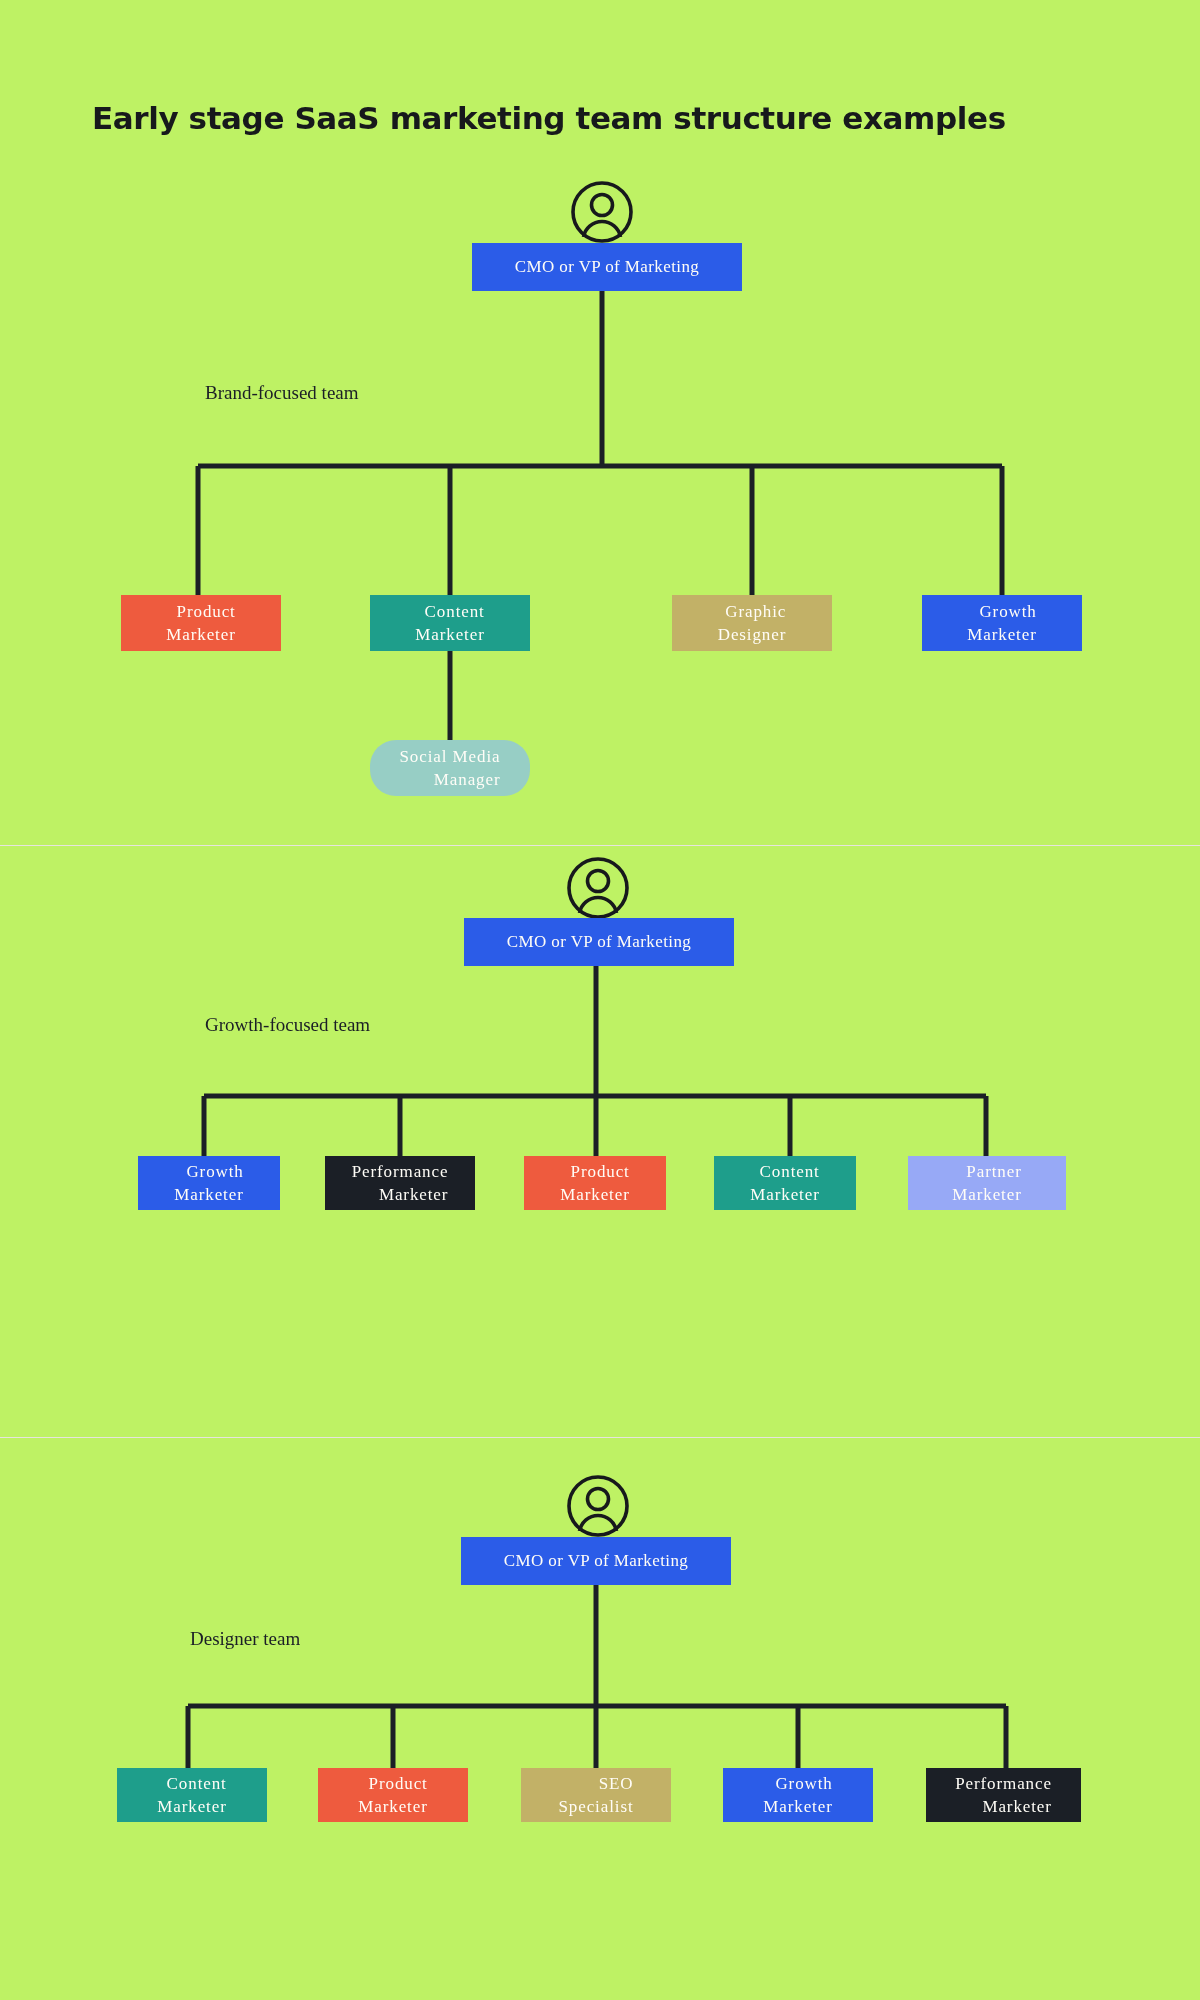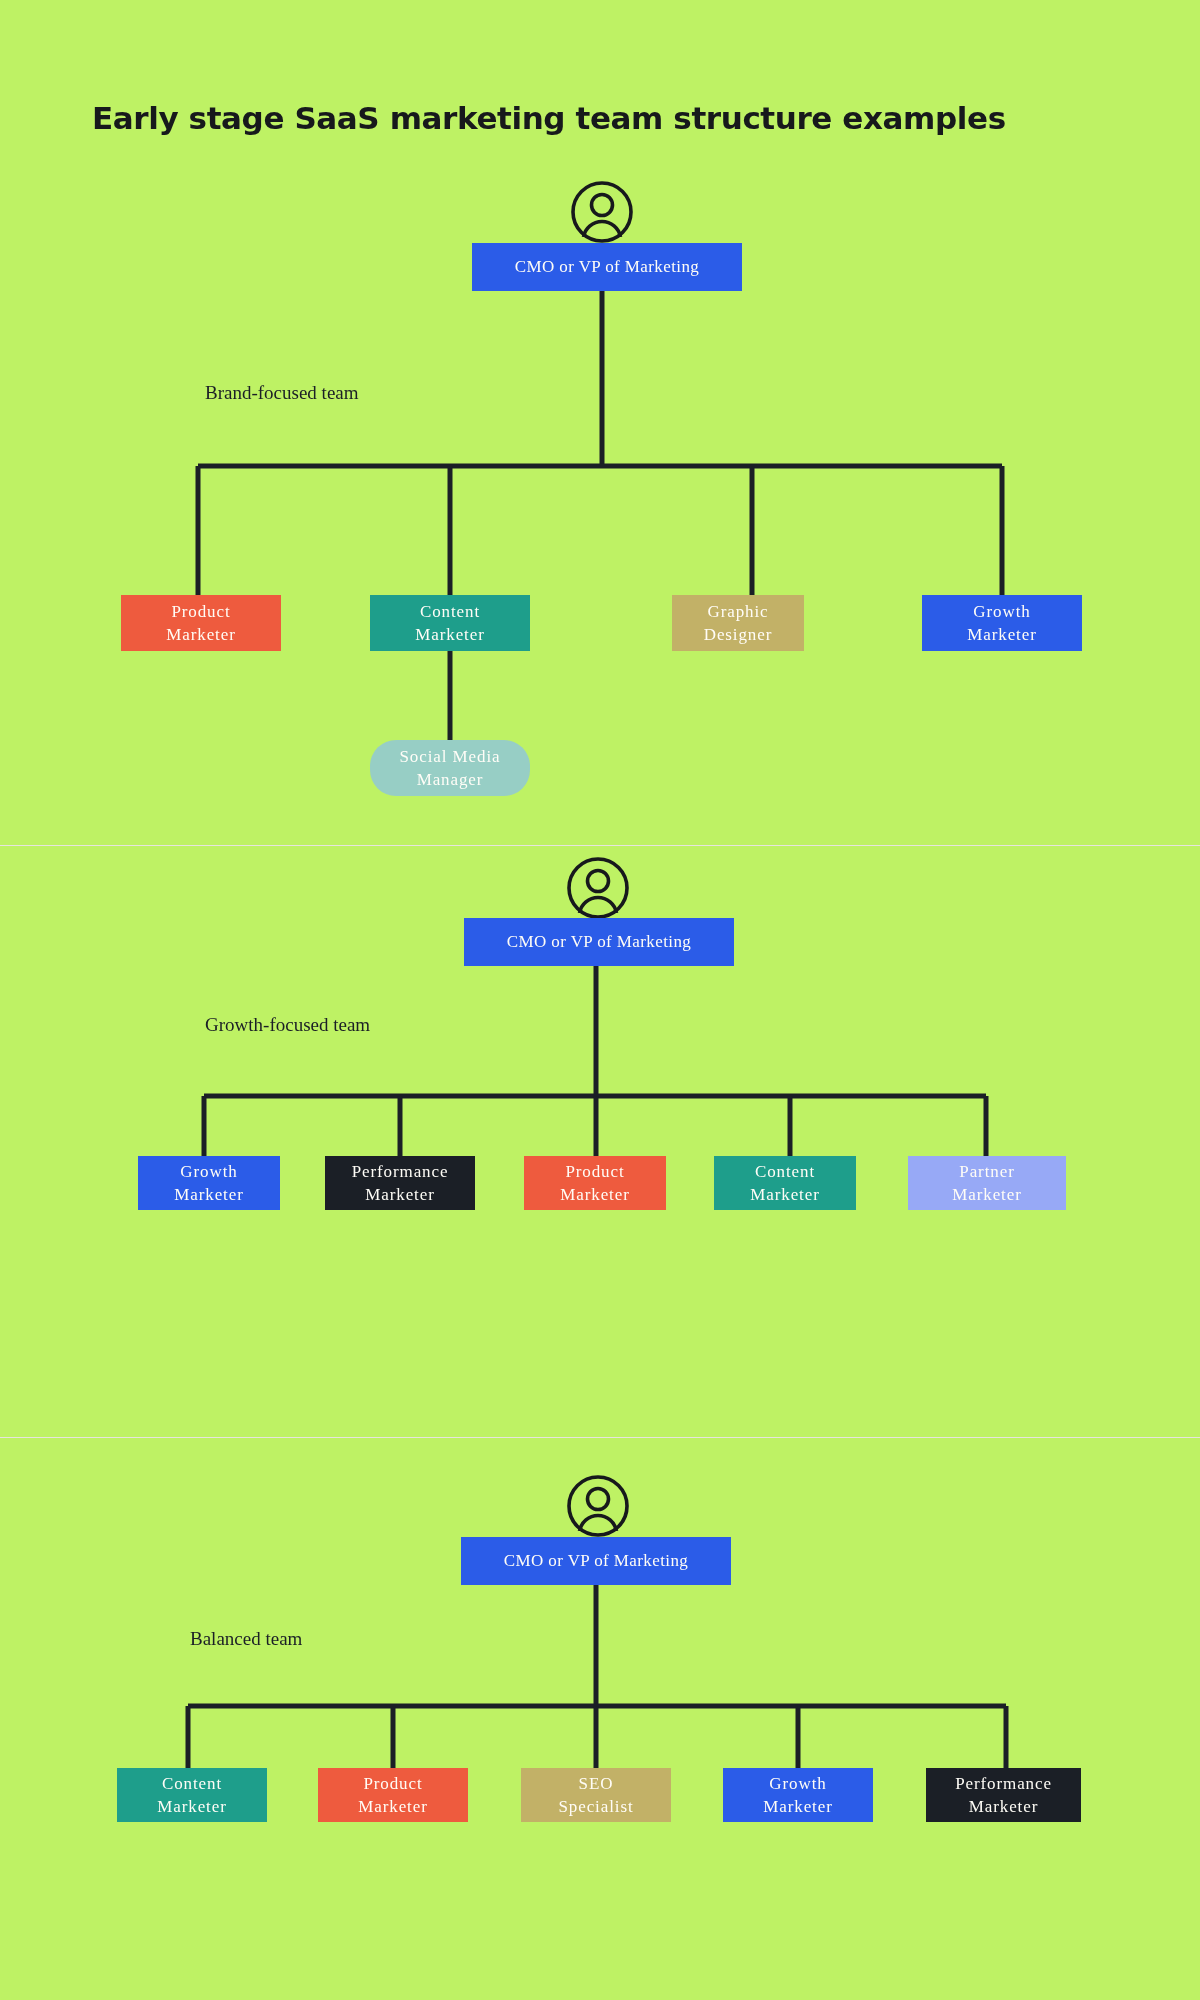--- a/index.html
+++ b/index.html
@@ -88,21 +88,21 @@
     line-height: 1.38;
     padding: 6px 8px;
     letter-spacing: 0.9px;
     font-family: "Liberation Serif", "DejaVu Serif", serif;
   }
   .node.root {
     letter-spacing: 0.4px;
     font-size: 17px;
     line-height: 1.2;
   }
-  .node.leaf { font-size: 17px; }
+  .node.leaf { font-size: 17px; text-align: right; }
   .node .node-label { display: block; white-space: pre-line; }
 
   
   .team-caption {
     position: absolute;
     font-family: "Liberation Serif", "DejaVu Serif", serif;
     font-size: 19px;
     color: #1B1F26;
     white-space: nowrap;
   }
@@ -143,21 +143,21 @@
     <div class="node leaf" style="left:121px; top:425px; width:160px; height:56px; background:#EE5B3E;">
       <span class="node-label">Product
 Marketer</span>
     </div>
 
     <div class="node leaf" style="left:370px; top:425px; width:160px; height:56px; background:#1E9E8B;">
       <span class="node-label">Content
 Marketer</span>
     </div>
 
-    <div class="node leaf" style="left:672px; top:425px; width:132px; height:56px; background:#C2B167;">
+    <div class="node leaf" style="left:672px; top:425px; width:160px; height:56px; background:#C2B167;">
       <span class="node-label">Graphic
 Designer</span>
     </div>
 
     <div class="node leaf" style="left:922px; top:425px; width:160px; height:56px; background:#2B5CE8;">
       <span class="node-label">Growth
 Marketer</span>
     </div>
 
     <div class="node leaf" style="left:370px; top:570px; width:160px; height:56px; background:#97CEC5;border-radius:26px;">
@@ -239,21 +239,21 @@
         <circle cx="32" cy="32" r="29" fill="none" stroke="#17191C" stroke-width="3.6"></circle>
         <circle cx="32" cy="25" r="10.5" fill="none" stroke="#17191C" stroke-width="3.6"></circle>
         <path d="M 13.5 57 A 18.8 18.8 0 0 1 50.5 57" fill="none" stroke="#17191C" stroke-width="3.6"></path>
       </svg>
     </div>
 
     <div class="node root" style="left:461px; top:99px; width:270px; height:48px; background:#2B5CE8;">
       <span class="node-label">CMO or VP of Marketing</span>
     </div>
 
-    <div class="team-caption" style="left:190px; top:190px;">Balanced team</div>
+    <div class="team-caption" style="left:190px; top:190px;">Designer team</div>
 
     <div class="node leaf" style="left:117px; top:330px; width:150px; height:54px; background:#1E9E8B;">
       <span class="node-label">Content
 Marketer</span>
     </div>
 
     <div class="node leaf" style="left:318px; top:330px; width:150px; height:54px; background:#EE5B3E;">
       <span class="node-label">Product
 Marketer</span>
     </div>

